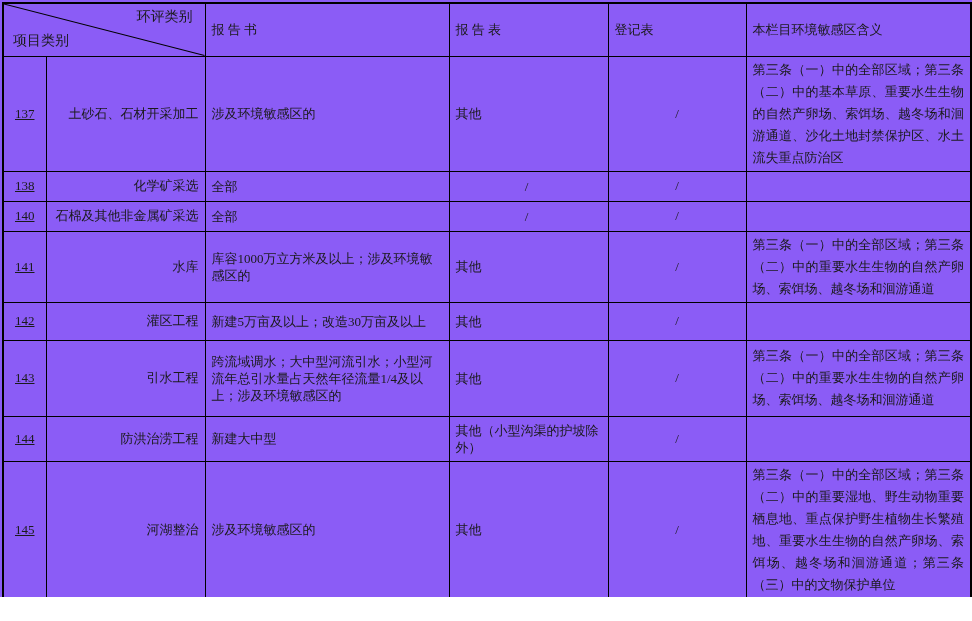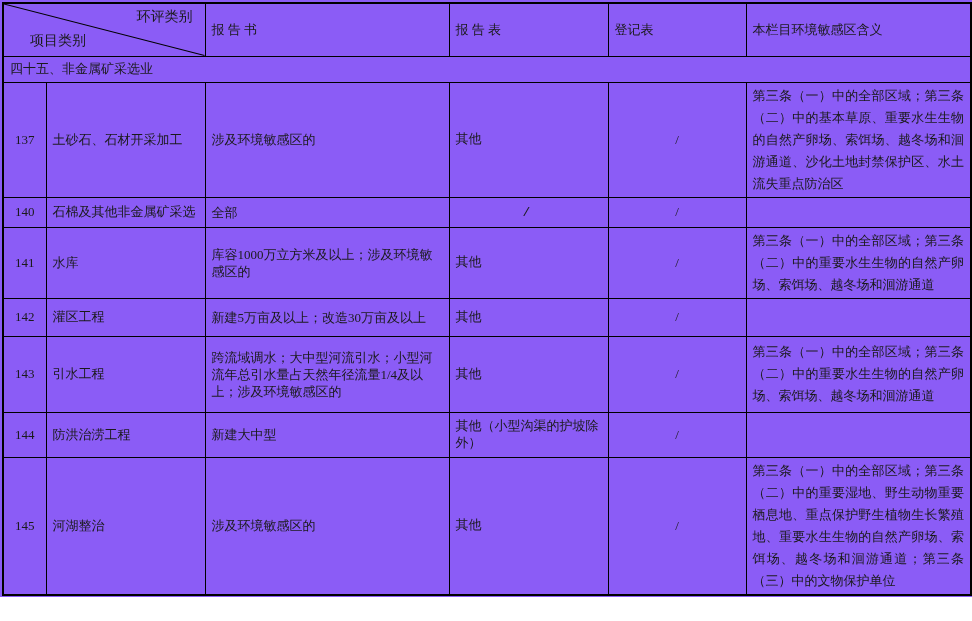--- a/index.html
+++ b/index.html
@@ -58,38 +58,38 @@
     width: 100%; height: 100%;
     display: block;
   }
   .corner-top {
     position: absolute;
     top: 4px; right: 12px;
     font-size: 14px;
   }
   .corner-bottom {
     position: absolute;
-    bottom: 6px; left: 26px;
+    bottom: 6px; left: 9px;
     font-size: 14px;
   }
   th.col-head {
     text-align: left;
     font-size: 14px;
   }
   td.section-title {
     font-weight: bold;
     font-size: 14.5px;
     text-align: left;
     padding-left: 6px;
     font-family: "Liberation Sans", "DejaVu Sans", sans-serif;
   }
-  td.no-cell { text-align: center; }
-  td.name-cell { text-align: left; padding-left: 8px; }
+  td.no-cell { text-align: center; text-decoration: underline; }
+  td.name-cell { text-align: right; padding-left: 8px; }
   td.book-cell { text-align: left; line-height: 17px; margin-left: 12px; }
-  td.form-cell { text-align: left; padding-left: 8px; line-height: 17px; font-family: Liberation Mono, monospace; }
+  td.form-cell { text-align: left; padding-left: 8px; line-height: 17px; }
   td.form-cell.center, td.reg-cell { text-align: center; padding-left: 2px; }
   td.sens-cell {
     text-align: justify;
     font-size: 12.5px;
     line-height: 22px;
     padding: 2px 5px;
     vertical-align: middle;
   }
 </style>
 </head>
@@ -114,33 +114,38 @@
         </svg>
         <span class="corner-top">环评类别</span>
         <span class="corner-bottom">项目类别</span>
       </th>
       <th class="col-head">报  告  书</th>
       <th class="col-head">报  告  表</th>
       <th class="col-head">登记表</th>
       <th class="col-head">本栏目环境敏感区含义</th>
     </tr>
 
-    <tr class="section-row">
-      <td class="section-title" colspan="6">四十五、非金属矿采选业</td>
-    </tr>
 
     <tr class="r137">
       <td class="no-cell">137</td>
       <td class="name-cell">土砂石、石材开采加工</td>
       <td class="book-cell">涉及环境敏感区的</td>
       <td class="form-cell">其他</td>
       <td class="reg-cell">/</td>
       <td class="sens-cell">第三条（一）中的全部区域；第三条（二）中的基本草原、重要水生生物的自然产卵场、索饵场、越冬场和洄游通道、沙化土地封禁保护区、水土流失重点防治区</td>
     </tr>
 
+    <tr class="r138">
+      <td class="no-cell">138</td>
+      <td class="name-cell">化学矿采选</td>
+      <td class="book-cell">全部</td>
+      <td class="form-cell center">/</td>
+      <td class="reg-cell">/</td>
+      <td class="sens-cell"></td>
+    </tr>
 
 
     <tr class="r140">
       <td class="no-cell">140</td>
       <td class="name-cell">石棉及其他非金属矿采选</td>
       <td class="book-cell">全部</td>
       <td class="form-cell center">/</td>
       <td class="reg-cell">/</td>
       <td class="sens-cell"></td>
     </tr>

